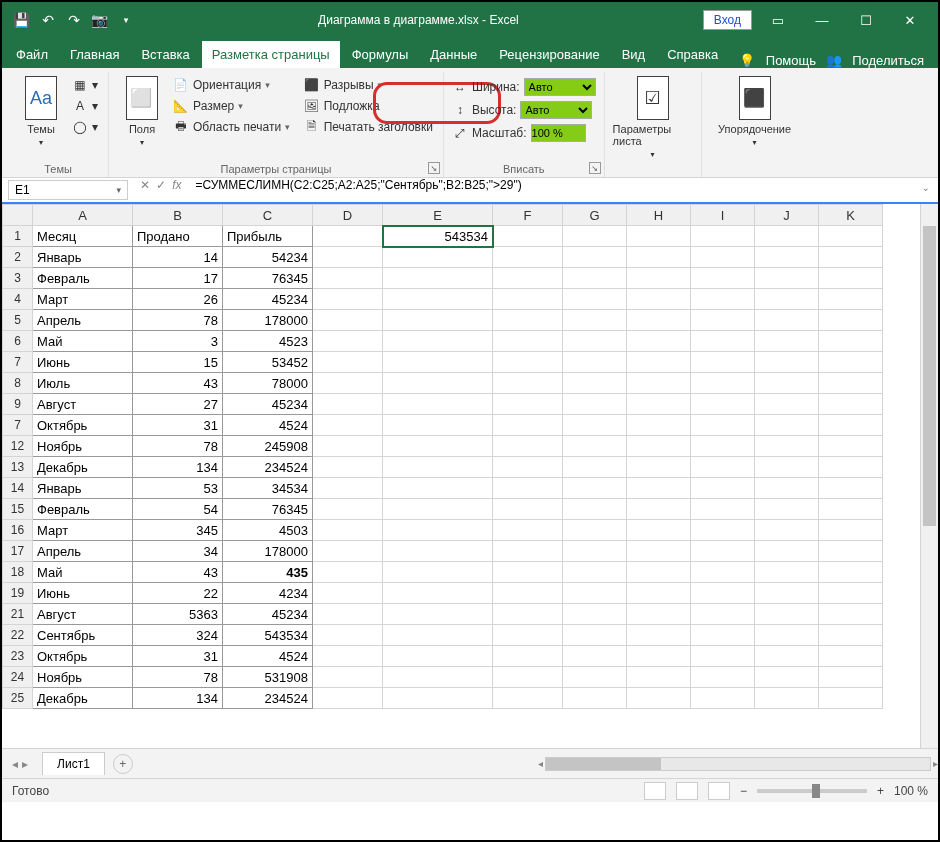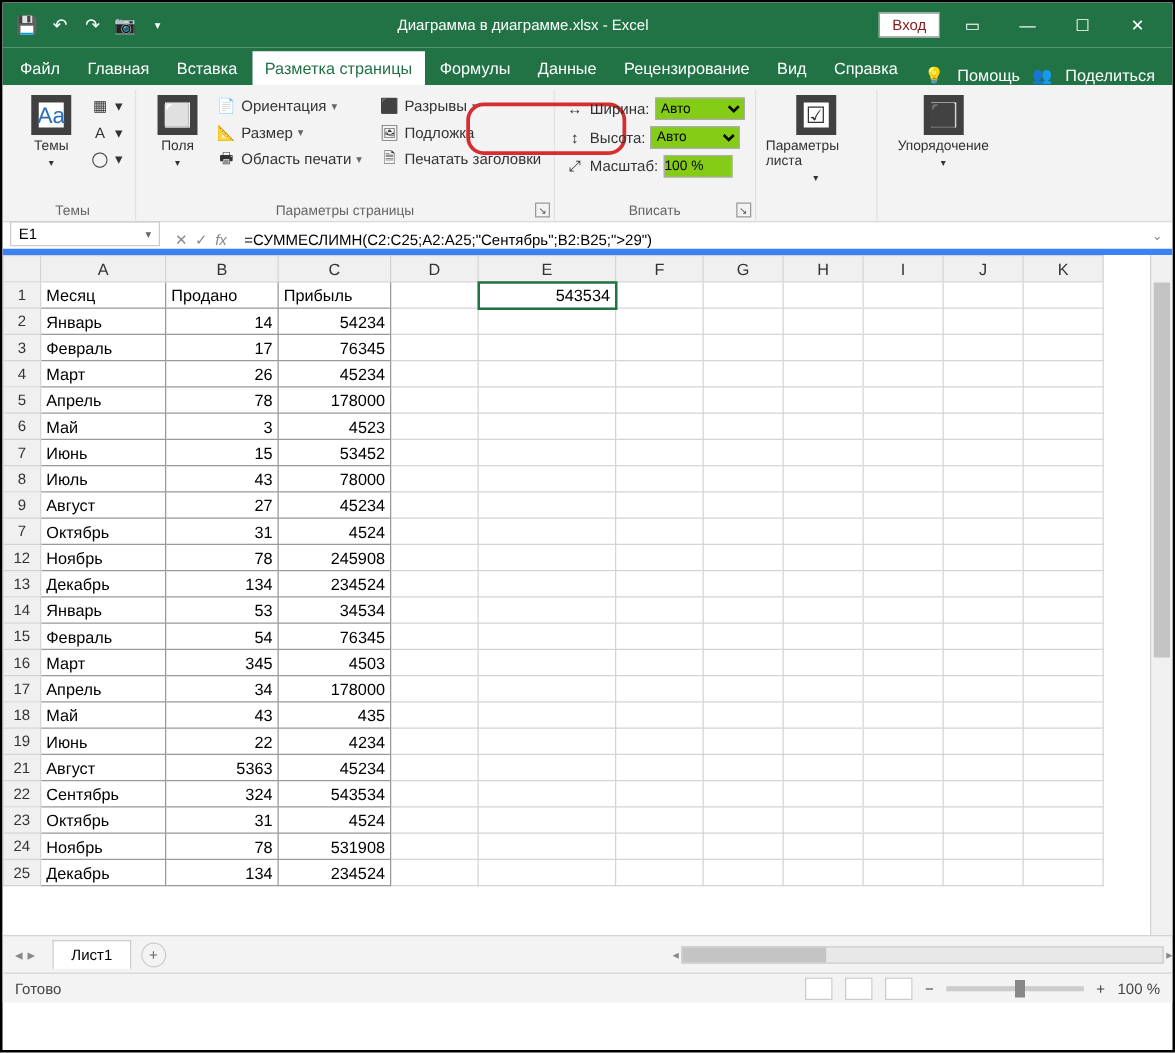--- a/index.html
+++ b/index.html
@@ -2,43 +2,43 @@
 <html><head>
 <meta charset="utf-8">
 <style>
   * { box-sizing: border-box; margin: 0; padding: 0; font-family: "Segoe UI", Tahoma, sans-serif; }
   body { background: #fff; width: 940px; height: 842px; overflow: hidden; border: 2px solid #000; position: relative; }
   .titlebar { background: #217346; height: 36px; display: flex; align-items: center; color: #fff; font-size: 12px; }
   .qat { display: flex; align-items: center; gap: 10px; padding-left: 12px; }
   .qat-icon { width: 16px; height: 16px; display: inline-flex; align-items: center; justify-content: center; color: #fff; font-size: 14px; }
   .title-center { flex: 1; text-align: center; }
   .title-right { display: flex; align-items: center; gap: 8px; padding-right: 10px; }
-  .login-btn { background: #fff; color: #7f1d1d; border: 1px solid #999; padding: 2px 10px; font-size: 12px; }
+  .login-btn { background: #fff; color: #1d4ed8; border: 1px solid #999; padding: 2px 10px; font-size: 12px; }
   .winbtn { width: 36px; height: 28px; display: inline-flex; align-items: center; justify-content: center; color: #fff; font-size: 13px; }
   .ribbon-tabs { background: #217346; height: 30px; display: flex; align-items: flex-end; color: #fff; font-size: 13px; padding-left: 4px; gap: 2px; }
   .ribbon-tab { padding: 6px 10px 6px 10px; cursor: pointer; }
   .ribbon-tab.active { background: #fff; color: #217346; }
   .ribbon-right { margin-left: auto; display: flex; align-items: center; gap: 10px; padding-right: 14px; color: #fff; }
   .ribbon { background: #f3f3f3; border-bottom: 1px solid #d4d4d4; height: 110px; display: flex; padding: 4px 6px 0 6px; }
   .group { border-right: 1px solid #e1e1e1; padding: 0 8px; display: flex; flex-direction: column; position: relative; }
   .group-body { display: flex; gap: 4px; flex: 1; }
   .group-label { text-align: center; font-size: 11px; color: #666; padding: 2px 0; }
   .big-btn { display: flex; flex-direction: column; align-items: center; justify-content: flex-start; width: 50px; padding-top: 4px; font-size: 11px; color: #333; gap: 3px; }
-  .big-icon { width: 32px; height: 32px; background: #fff; border: 6px solid #404040; display: inline-flex; align-items: center; justify-content: center; font-size: 18px; }
+  .big-icon { width: 32px; height: 44px; background: #fff; border: 1px solid #404040; display: inline-flex; align-items: center; justify-content: center; font-size: 18px; }
   .small-btns { display: flex; flex-direction: column; gap: 3px; justify-content: flex-start; padding-top: 4px; }
   .small-btn { display: flex; align-items: center; gap: 4px; font-size: 12px; color: #333; white-space: nowrap; padding: 1px 2px; }
   .small-icon { width: 16px; height: 16px; display: inline-flex; align-items: center; justify-content: center; font-size: 12px; }
   .dropdown-caret::after { content: " ▾"; font-size: 9px; color: #666; }
   .highlight-callout { position: absolute; border: 3px solid #d62e2e; border-radius: 14px; pointer-events: none; }
   .scale-row { display: flex; align-items: center; gap: 4px; font-size: 12px; color: #333; }
   .scale-row select, .scale-row input { font-size: 11px; border: 1px solid #ababab; background: #84cc16; height: 18px; }
   .scale-row select { width: 72px; }
   .scale-row .spin { width: 55px; }
   .launcher { position: absolute; right: 3px; bottom: 3px; width: 12px; height: 12px; border: 1px solid #999; font-size: 8px; display: flex; align-items: center; justify-content: center; color: #555; }
-  .formula-bar { height: 26px; background: #fff; border-bottom: 5px solid #3b82f6; display: flex; align-items: flex-end; font-size: 12px; }
+  .formula-bar { height: 26px; background: #fff; border-bottom: 2px solid #3b82f6; display: flex; align-items: flex-start; font-size: 12px; }
   .name-box { width: 120px; border: 1px solid #ccc; margin: 2px 4px 2px 6px; padding: 2px 6px; display: flex; align-items: center; justify-content: space-between; }
   .fx-btns { display: flex; align-items: center; gap: 6px; padding: 0 8px; color: #888; }
   .fx-input { flex: 1; border: none; padding: 0 6px; display: flex; align-items: center; }
   .grid-area { position: relative; overflow: hidden; background: #fff; height: 544px; }
   table.sheet { border-collapse: collapse; table-layout: fixed; font-size: 13px; }
   .sheet th, .sheet td { border: 1px solid #d4d4d4; height: 21px; padding: 0 4px; overflow: hidden; white-space: nowrap; }
   .sheet th { background: #f0f0f0; font-weight: normal; color: #333; text-align: center; }
   .sheet th.corner { background: #f0f0f0; width: 30px; }
   .sheet td { background: #fff; text-align: right; }
   .sheet td.text { text-align: left; }
@@ -476,21 +476,21 @@
           <td></td>
           <td class="page-break"></td>
           <td></td>
           <td></td>
           <td></td>
         </tr>
         <tr>
           <th class="row-h">18</th>
           <td class="text" style="border: 1px solid rgb(153, 153, 153);">Май</td>
           <td style="border: 1px solid rgb(153, 153, 153);">43</td>
-          <td style="border: 1px solid rgb(153, 153, 153);">435</td>
+          <td style="border: 1px solid rgb(153, 153, 153); font-weight: bold;">435</td>
           <td></td>
           <td></td>
           <td></td>
           <td></td>
           <td class="page-break"></td>
           <td></td>
           <td></td>
           <td></td>
         </tr>
         <tr>

